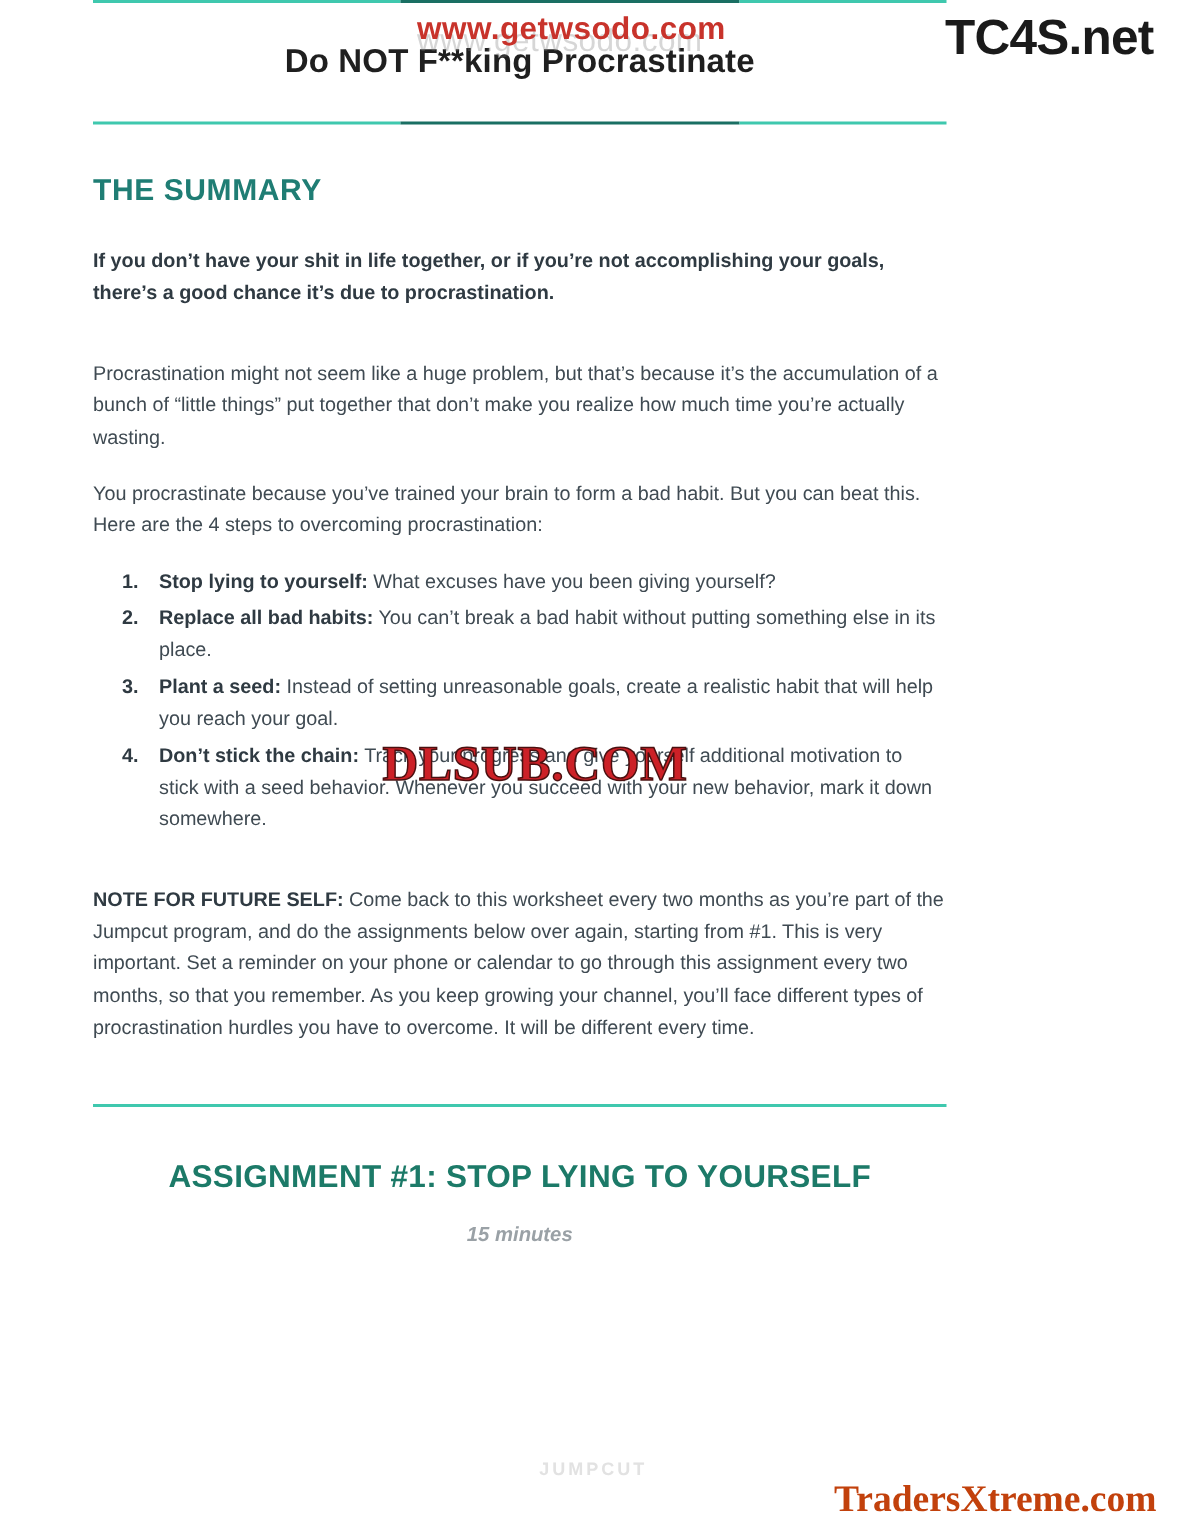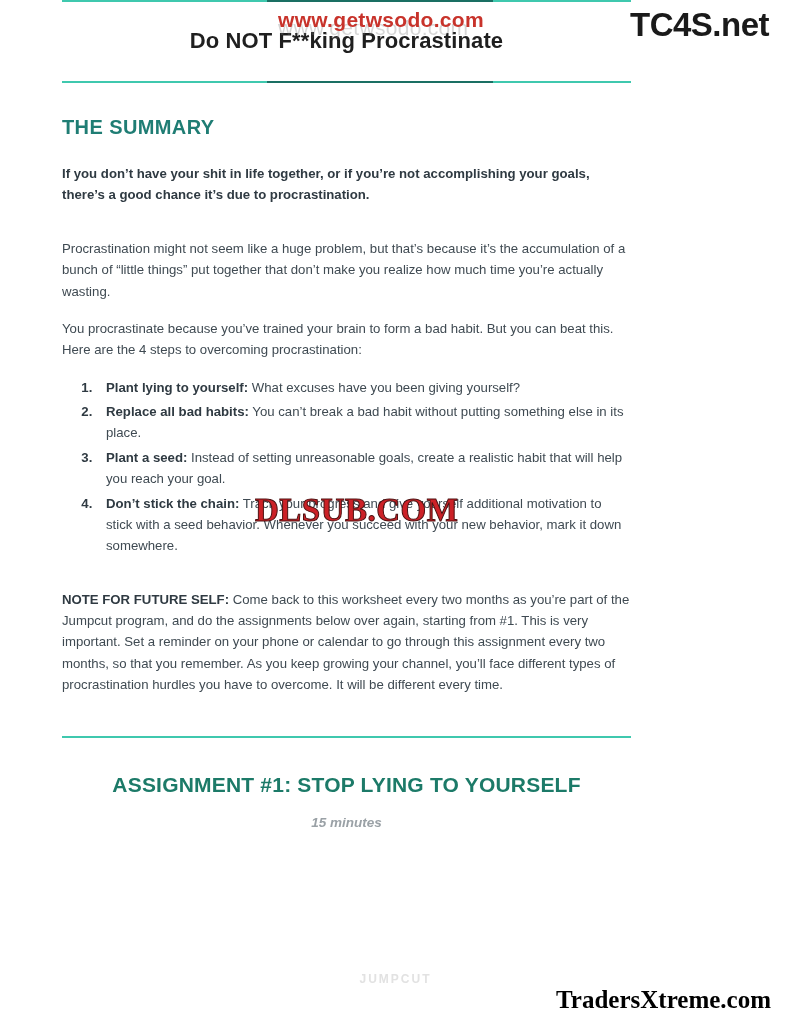--- a/index.html
+++ b/index.html
@@ -62,21 +62,21 @@
     white-space: nowrap;
     z-index: 5;
   }
   .wm-bottom {
     position: absolute;
     bottom: 10px;
     right: 20px;
     font-family: "Liberation Serif", serif;
     font-size: 25px;
     font-weight: 700;
-    color: #000000;
+    color: #c2410c;
     white-space: nowrap;
     z-index: 5;
   }
   .wm-jumpcut {
     position: absolute;
     bottom: 38px;
     left: 50%;
     transform: translateX(-50%);
     font-size: 12px;
     font-weight: 700;
@@ -215,21 +215,21 @@
   <h2 class="summary-heading">THE SUMMARY</h2>
 
   <p class="body lead">If you don’t have your shit in life together, or if you’re not accomplishing your goals, there’s a good chance it’s due to procrastination.</p>
 
   <p class="body">Procrastination might not seem like a huge problem, but that’s because it’s the accumulation of a bunch of “little things” put together that don’t make you realize how much time you’re actually wasting.</p>
 
   <p class="body">You procrastinate because you’ve trained your brain to form a bad habit. But you can beat this. Here are the 4 steps to overcoming procrastination:</p>
 
   <ol class="steps">
     <li>
-      <span class="step-label">Plant lying to yourself:</span><span> What excuses have you been giving yourself?</span>
+      <span class="step-label">Stop lying to yourself:</span><span> What excuses have you been giving yourself?</span>
     </li>
     <li>
       <span class="step-label">Replace all bad habits:</span><span> You can’t break a bad habit without putting something else in its place.</span>
     </li>
     <li>
       <span class="step-label">Plant a seed:</span><span> Instead of setting unreasonable goals, create a realistic habit that will help you reach your goal.</span>
     </li>
     <li>
       <span class="step-label">Don’t stick the chain:</span><span> Track your progress and give yourself additional motivation to stick with a seed behavior. Whenever you succeed with your new behavior, mark it down somewhere.</span>
     </li>

